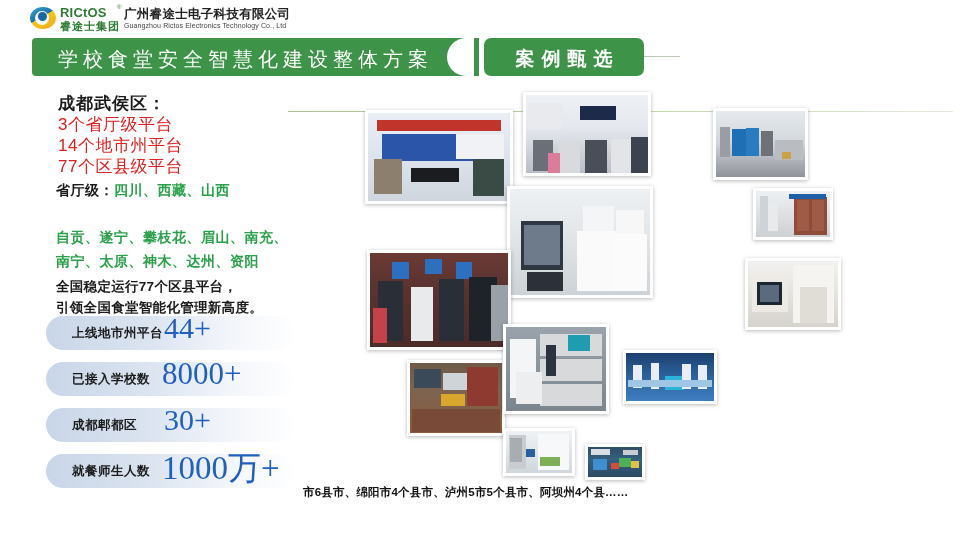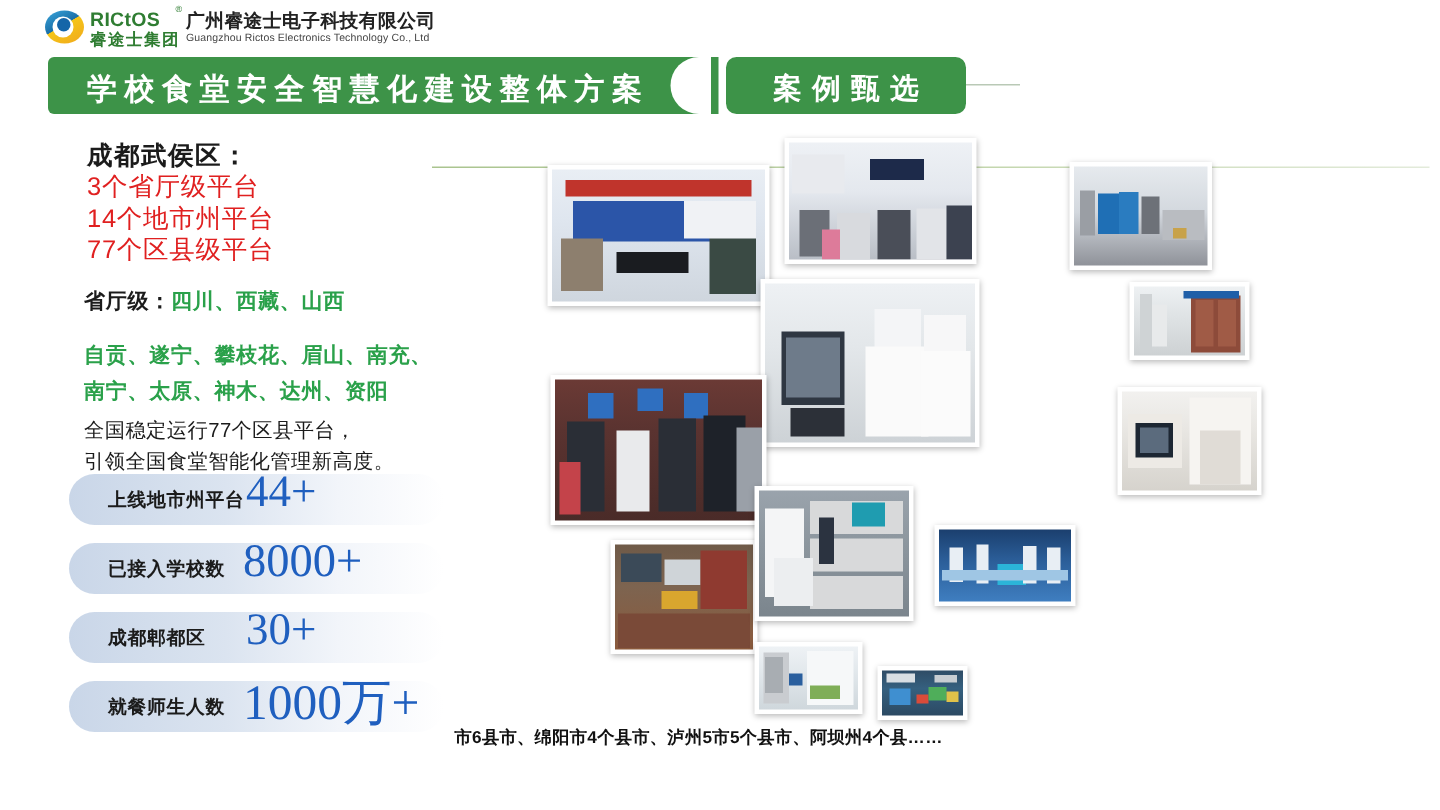--- a/index.html
+++ b/index.html
@@ -47,21 +47,21 @@
   
   .banner{
     position:absolute;left:32px;top:38px;width:440px;height:38px;
     background:#3d9348;border-radius:4px;
   }
   .banner-notch{
     position:absolute;right:-1px;top:0;width:26px;height:38px;
     background:#ffffff;border-radius:26px 0 0 26px;
   }
   .banner-title{
-    position:absolute;left:26px;top:8px;font-size:20px;font-weight:bold;color:#ffffff;
+    position:absolute;left:26px;top:8px;font-size:20px;font-weight:normal;color:#ffffff;
     letter-spacing:5px;white-space:nowrap;
   }
   .banner-bar{
     position:absolute;left:474px;top:38px;width:5px;height:38px;background:#3d9348;
   }
   .tab{
     position:absolute;left:484px;top:38px;width:160px;height:38px;
     background:#3d9348;border-radius:7px;
   }
   .tab-label{
@@ -78,28 +78,28 @@
     position:absolute;left:58px;top:4px;font-size:17px;font-weight:bold;color:#1b1b1b;
     letter-spacing:1px;
   }
   .red-lines{position:absolute;left:58px;top:26px;}
   .red-lines div{
     font-size:17px;font-weight:normal;color:#e02020;letter-spacing:.5px;line-height:21px;
     white-space:nowrap;
   }
   .lvl-label{font-size:14px;font-weight:bold;color:#1b1b1b;letter-spacing:.5px;}
   .lvl-val{font-size:14px;font-weight:bold;color:#2aa14a;letter-spacing:.5px;}
-  .prov{top:104px;position:absolute;left:56px;white-space:nowrap;}
+  .prov{top:93px;position:absolute;left:56px;white-space:nowrap;}
   .city0{top:116px;position:absolute;left:56px;white-space:nowrap;}
   .city1{top:140px;position:absolute;left:56px;white-space:nowrap;}
   .city2{top:164px;position:absolute;left:56px;white-space:nowrap;}
 
   .summary{position:absolute;left:56px;top:188px;}
   .summary div{
-    font-size:13.5px;font-weight:normal;color:#1b1b1b;line-height:21px;letter-spacing:.3px;
+    font-size:13.5px;font-weight:bold;color:#1b1b1b;line-height:21px;letter-spacing:.3px;
     white-space:nowrap;
   }
 
   .stat{
     position:absolute;left:46px;width:250px;height:34px;border-radius:17px;
     background:linear-gradient(to right,#c9d6e8 0%,#dbe4f0 42%,#f2f5fa 72%,#ffffff 100%);
   }
   .stat-label{
     position:absolute;left:26px;top:9px;font-size:12.5px;font-weight:bold;color:#1b1b1b;
     letter-spacing:.5px;white-space:nowrap;

